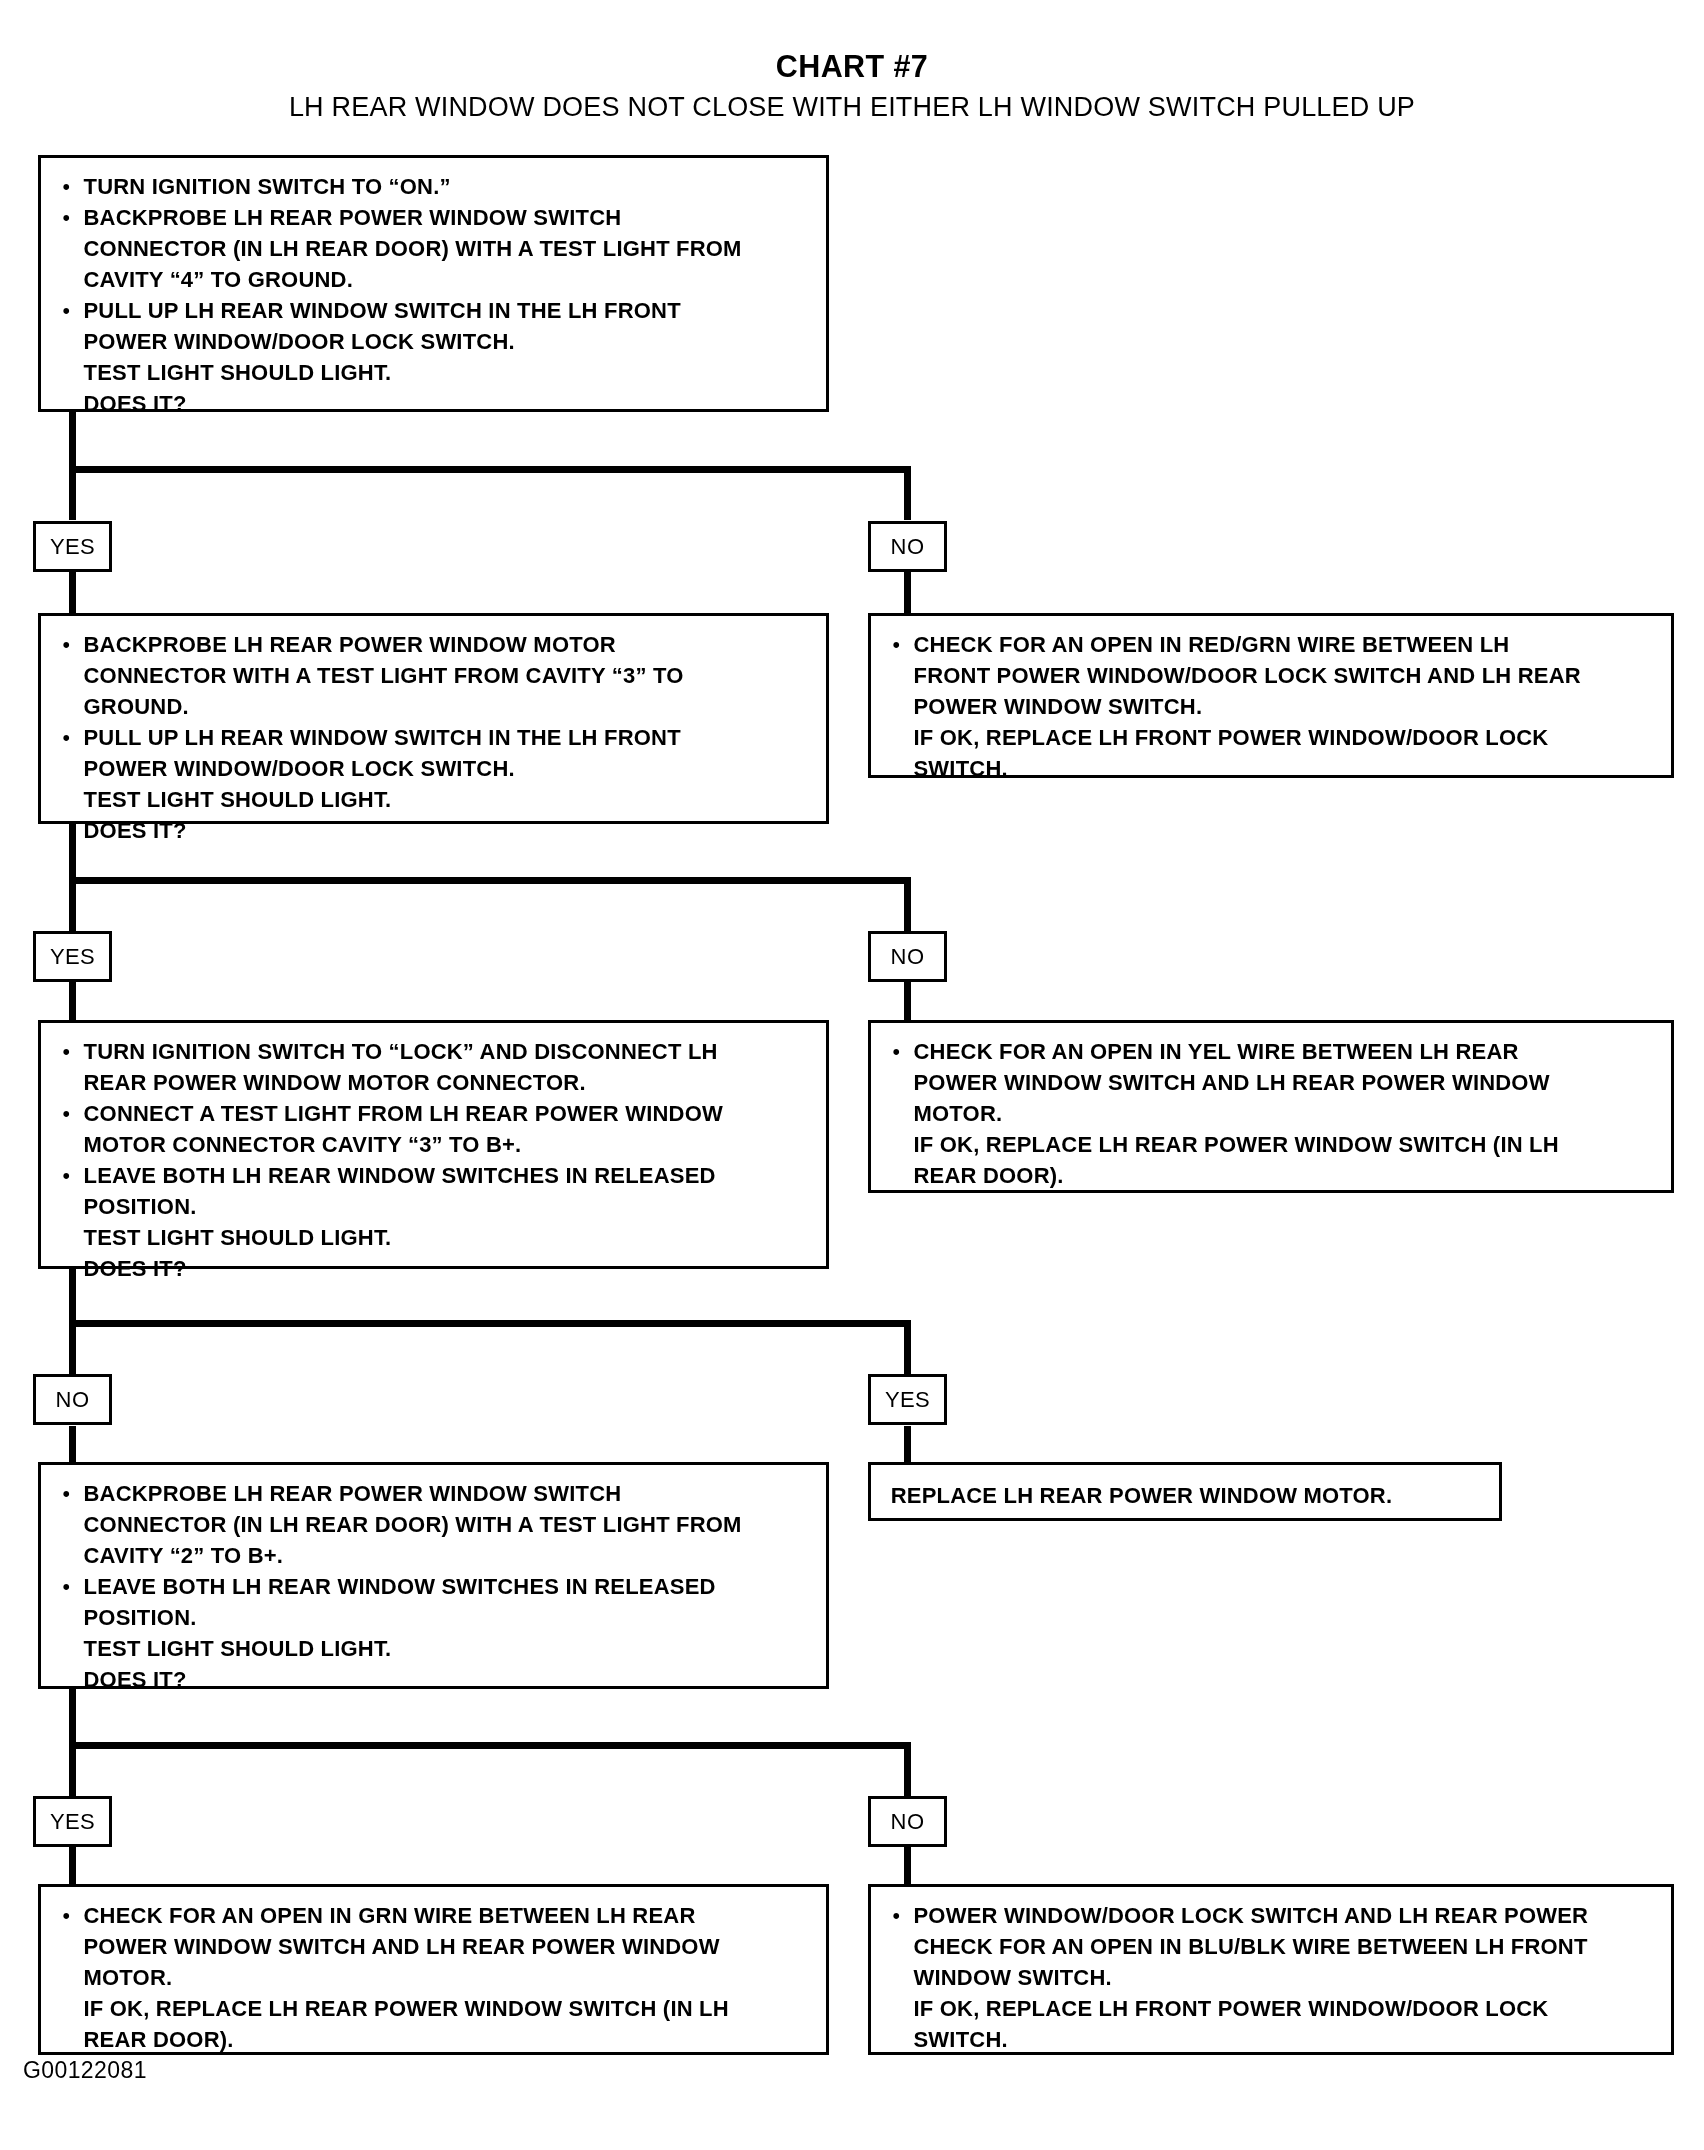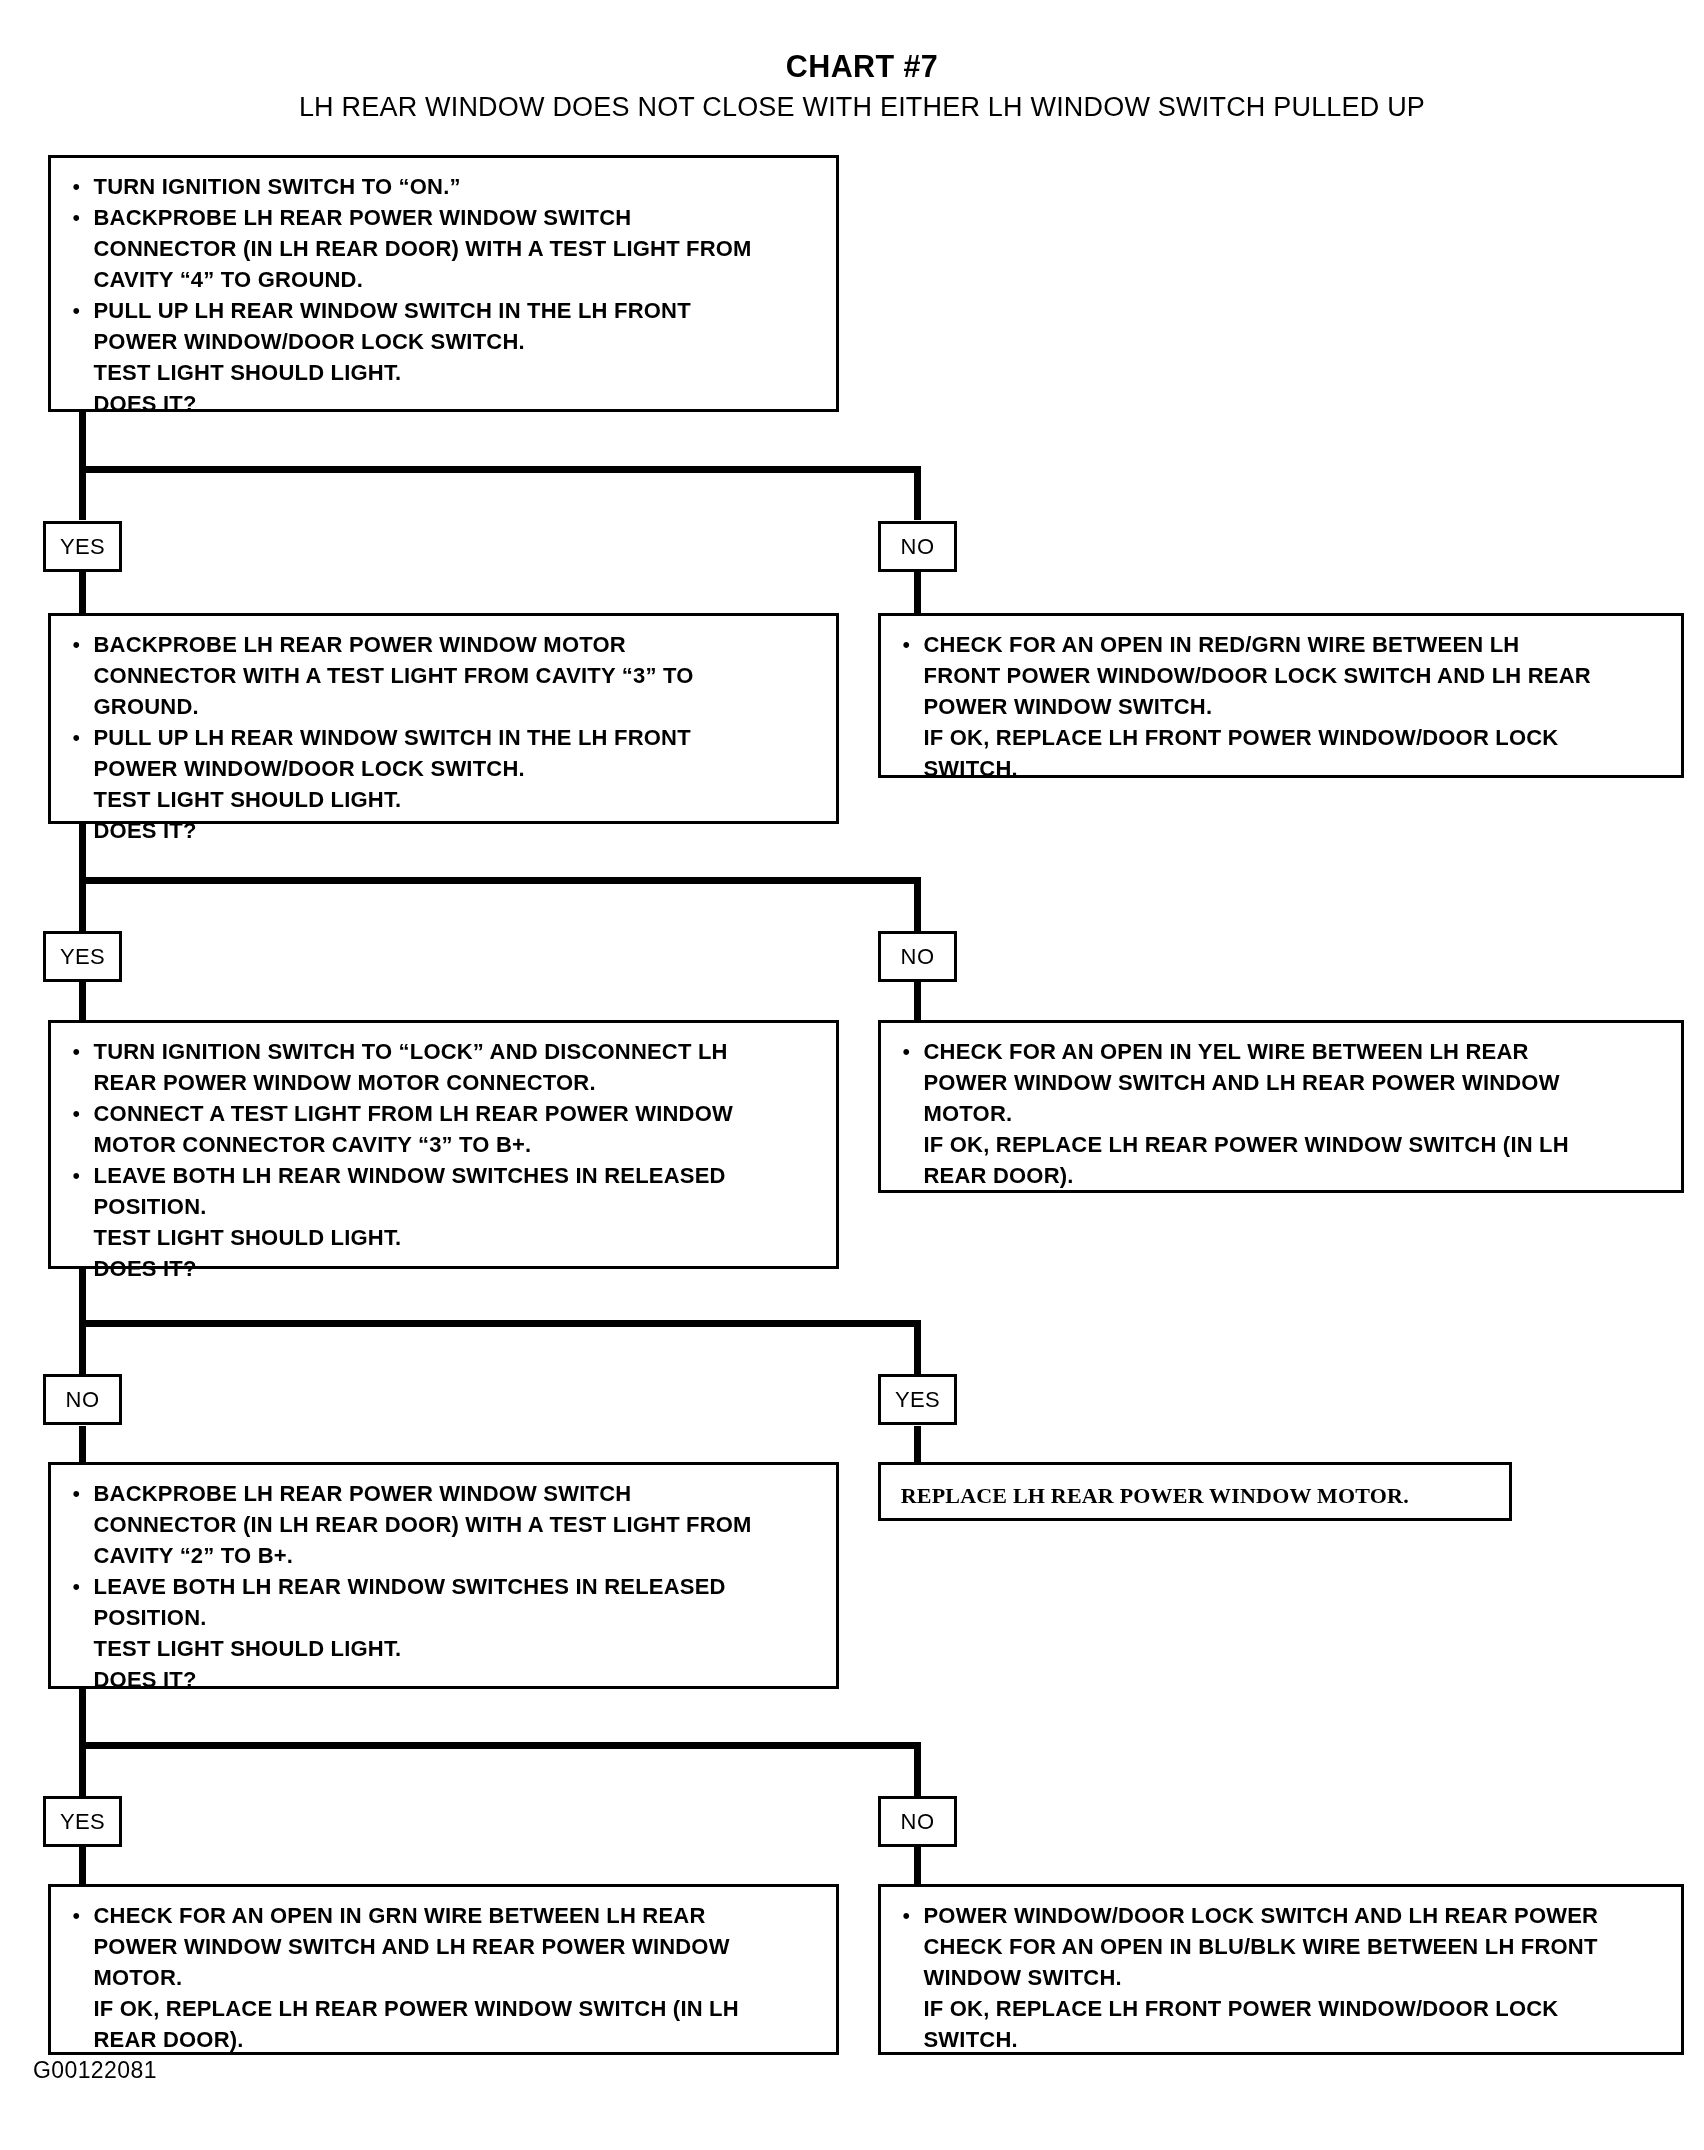--- a/index.html
+++ b/index.html
@@ -13,21 +13,21 @@
   
   .title-wrap{position:absolute;left:0;top:49px;width:1704px;text-align:center;}
   .title-main{
     font-size:30.5px;font-weight:bold;letter-spacing:0.4px;line-height:1.15;
   }
   .title-sub{
     font-size:27px;font-weight:normal;letter-spacing:0.2px;line-height:1.2;margin-top:6.6px;
   }
 
   
-  #canvas{position:absolute;left:10px;top:0;width:1424px;height:2151px;}
+  #canvas{position:absolute;left:0;top:0;width:1424px;height:2151px;}
 
   
   .box{
     position:absolute;
     border:3.3px solid #000;
     background:#fff;
     box-sizing:border-box;
     padding:13px 11.5px 11.5px 11.5px;
   }
   .box ul{
@@ -35,21 +35,21 @@
   }
   .box li{
     position:relative;
     padding-left:31px;
     margin:0 0 0 0;
   }
   .box li .bul{
     position:absolute;left:10px;top:0.8px;
     font-size:21.4px;line-height:31px;
   }
-  .box li.nobul{padding-left:8.2px;font-family:Liberation Serif, serif;}
+  .box li.nobul{padding-left:8.2px;}
   .ln{
     display:block;
     font-size:22px;
     font-weight:bold;
     line-height:31px;
     letter-spacing:0.2px;
     white-space:nowrap;
   }
   .box.plain{padding:16.5px 11.5px;}
   .box.plain .ln{line-height:28px;}

